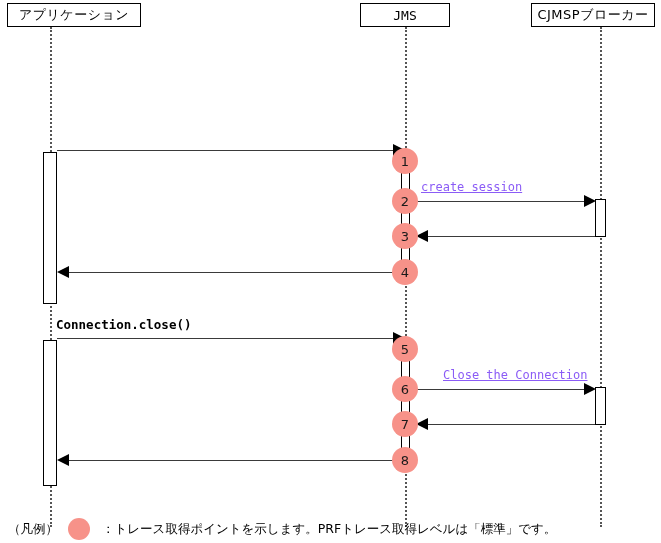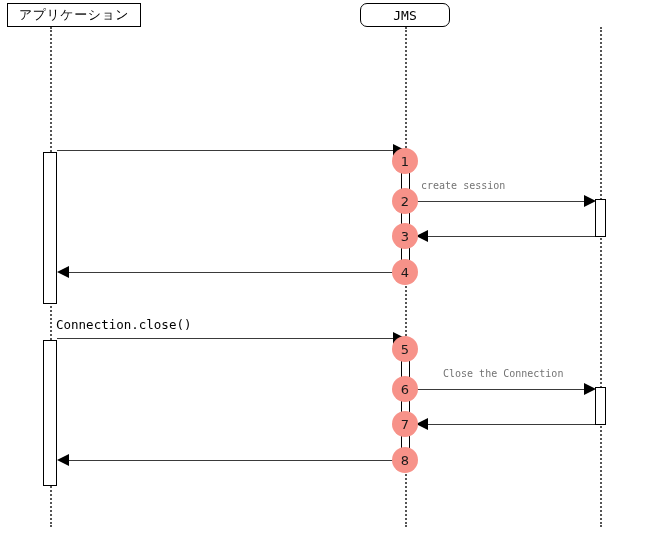--- a/index.html
+++ b/index.html
@@ -54,23 +54,24 @@
     width:0;height:0;
     border-top:6px solid transparent;
     border-bottom:6px solid transparent;
   }
   .arrow-right{border-left:12px solid #000;}
   .arrow-left{border-right:12px solid #000;}
 
   .msg-label{
     position:absolute;
     font-family:"DejaVu Sans Mono", monospace;
-    font-size:10px;
-    color:#737373;
+    font-size:12px;
+    color:#8b5cf6;
     white-space:nowrap;
+    text-decoration:underline;
   }
 
   
   .call-block{
     position:absolute;
     font-family:"DejaVu Sans Mono", monospace;
     font-size:12.5px;
     line-height:16px;
     color:#000;
     white-space:pre;
@@ -104,31 +105,34 @@
 </style>
 </head>
 <body>
 
 <div id="diagram">
 
   <div class="actor-box" style="left:7px;top:3px;width:134px;height:24px;">
     <span>アプリケーション</span>
   </div>
 
-  <div class="actor-box mono" style="left:360px;top:3px;width:90px;height:24px;border-radius:7px;">
+  <div class="actor-box mono" style="left:360px;top:3px;width:90px;height:24px;">
     <span>JMS</span>
   </div>
 
+  <div class="actor-box" style="left:531px;top:3px;width:124px;height:24px;">
+    <span>CJMSPブローカー</span>
+  </div>
 
   <div class="lifeline" style="left:50px;top:27px;height:500px;"></div>
   <div class="lifeline" style="left:405px;top:27px;height:500px;"></div>
   <div class="lifeline" style="left:600px;top:27px;height:500px;"></div>
 
 
-  <div class="call-block" style="left:56px;top:317px;">Connection.close()</div>
+  <div class="call-block" style="left:56px;top:317px;font-weight:bold;">Connection.close()</div>
 
   <div class="activation" style="left:43px;top:152px;width:14px;height:152px;"></div>
 
   <div class="activation" style="left:43px;top:340px;width:14px;height:146px;"></div>
 
   <div class="activation thin" style="left:401px;top:152px;width:9px;height:132px;"></div>
 
   <div class="activation thin" style="left:401px;top:340px;width:9px;height:132px;"></div>
 
   <div class="activation" style="left:595px;top:199px;width:11px;height:38px;"></div>
@@ -178,14 +182,19 @@
   <div class="trace-dot" style="left:392px;top:376px;background:#F79289;">
     <span>6</span>
   </div>
   <div class="trace-dot" style="left:392px;top:411px;background:#F79289;">
     <span>7</span>
   </div>
   <div class="trace-dot" style="left:392px;top:447px;background:#F79289;">
     <span>8</span>
   </div>
 
+  <div class="legend" style="left:8px;top:518px;">
+    <span>（凡例）</span>
+    <span class="legend-dot" style="background:#F79289;"></span>
+    <span>：トレース取得ポイントを示します。PRFトレース取得レベルは「標準」です。</span>
+  </div>
 
 </div>
 
 </body></html>

